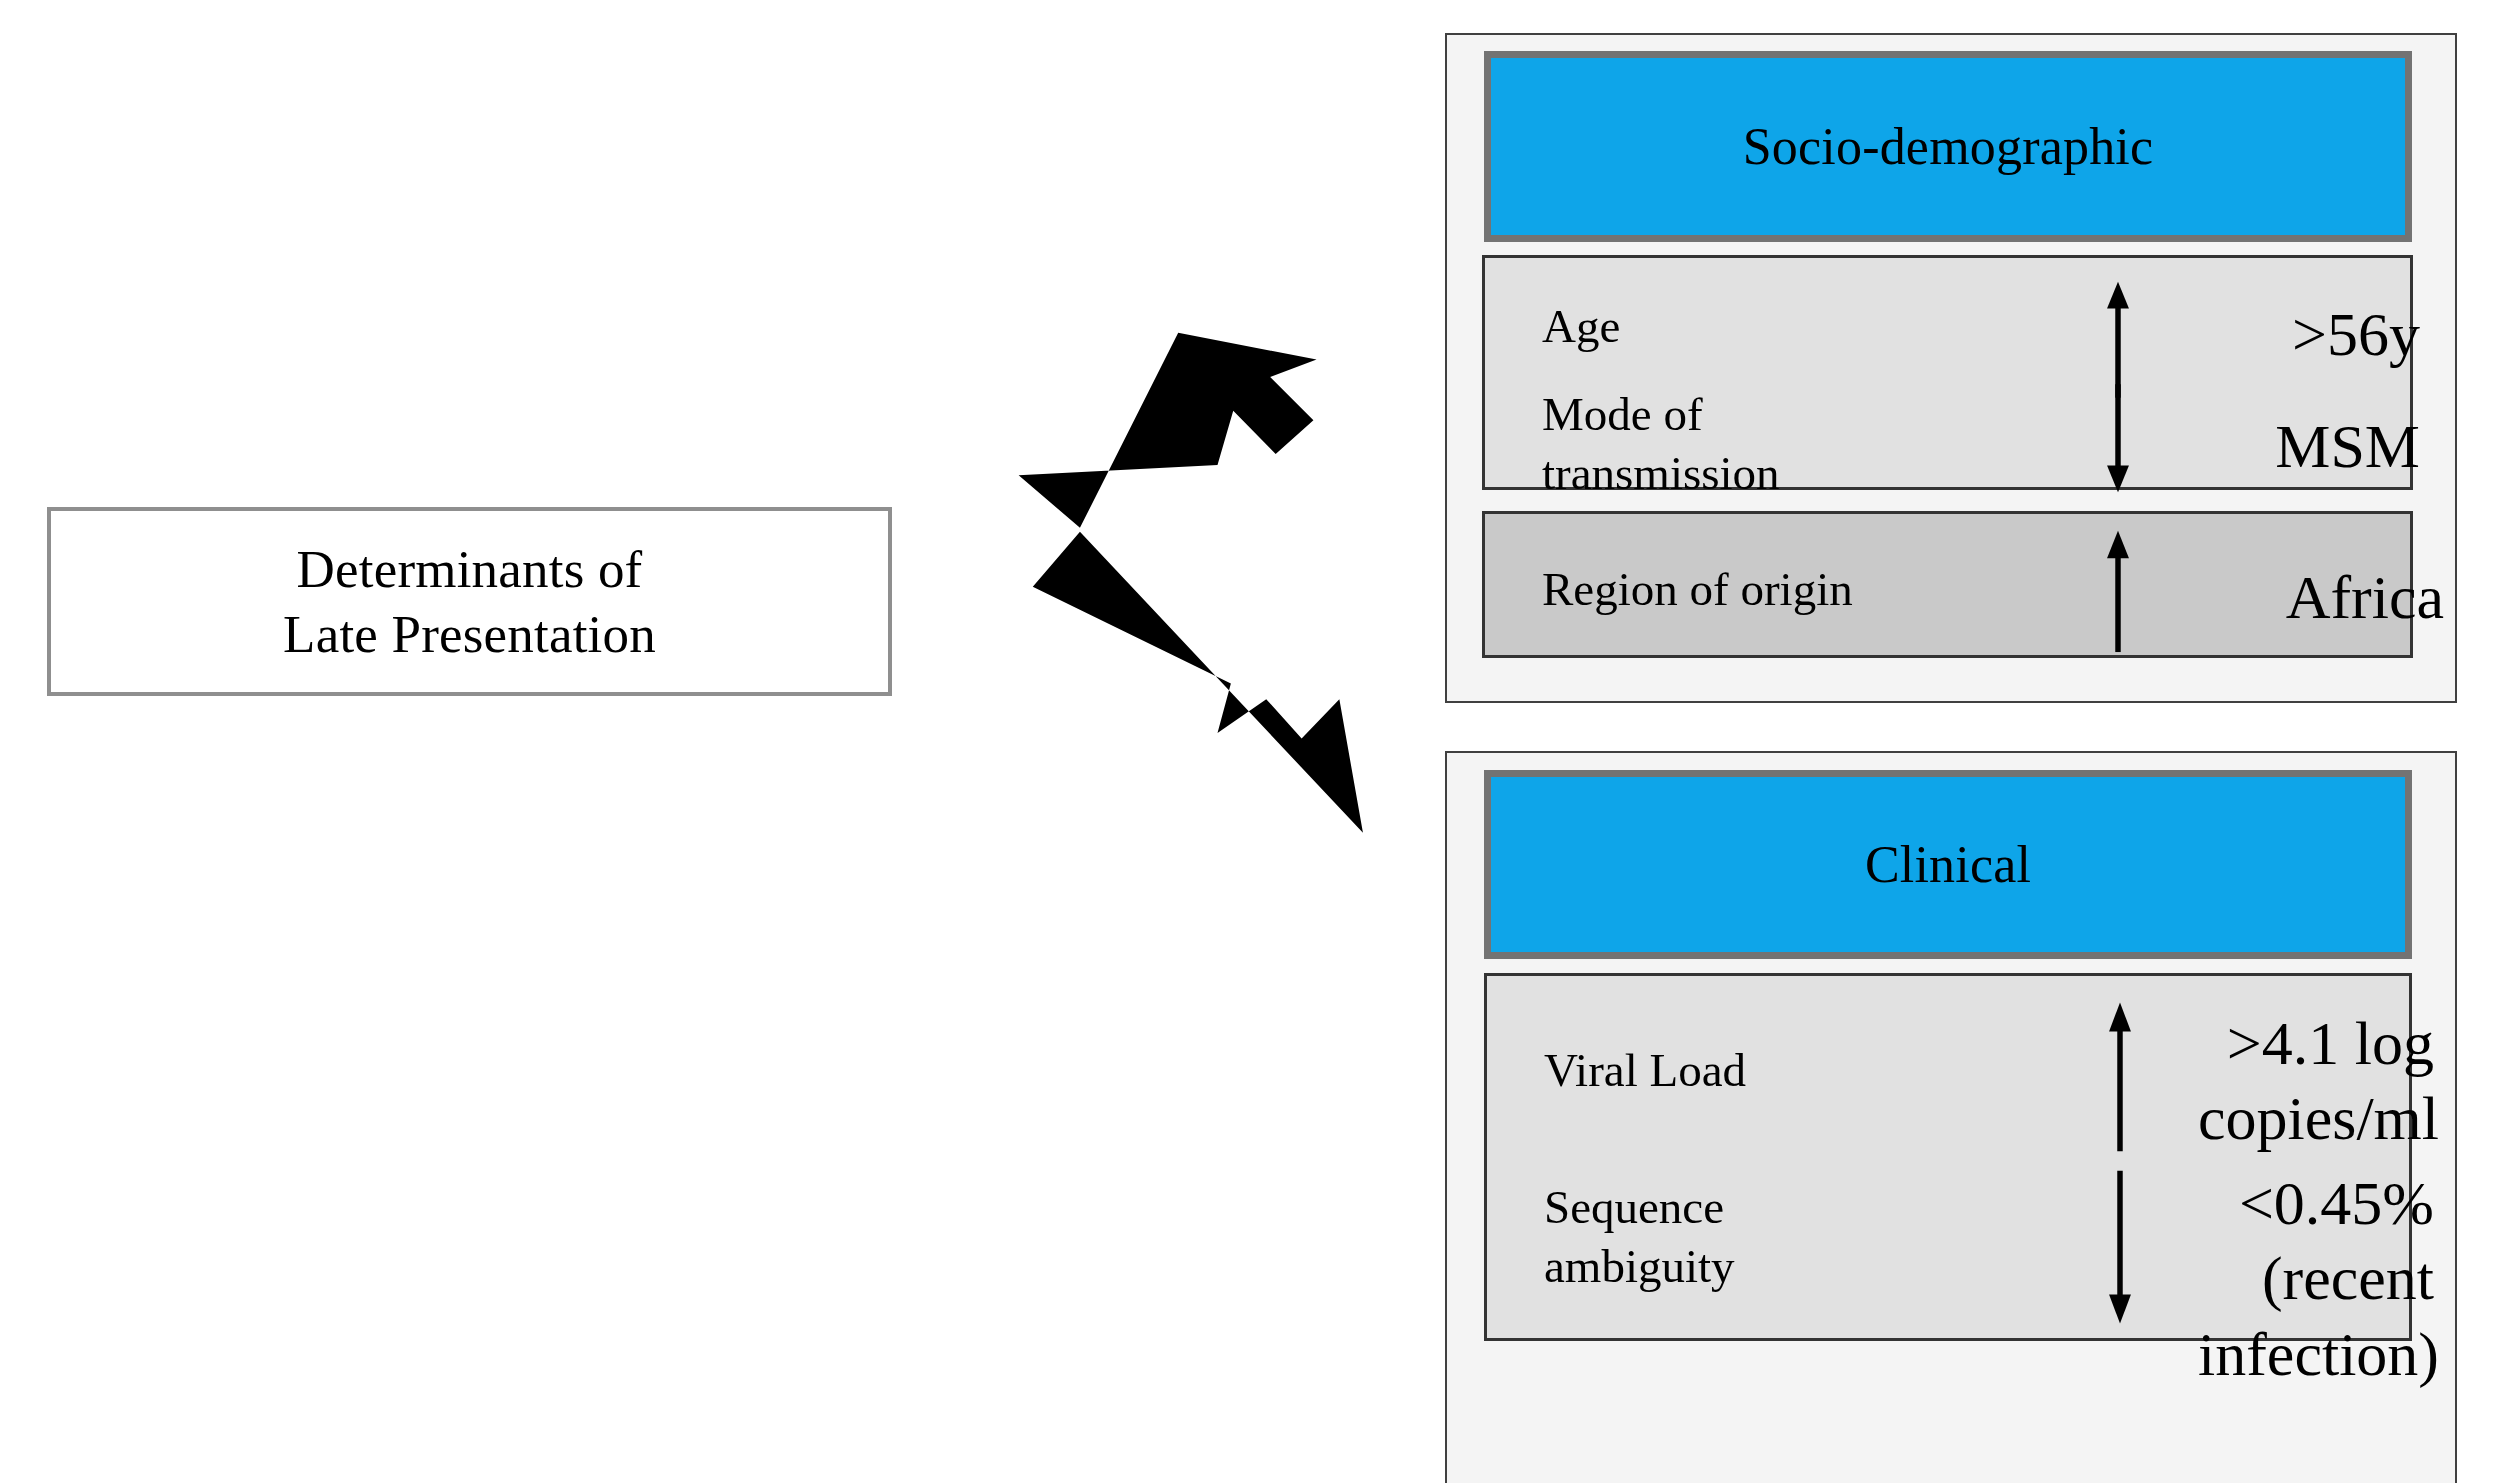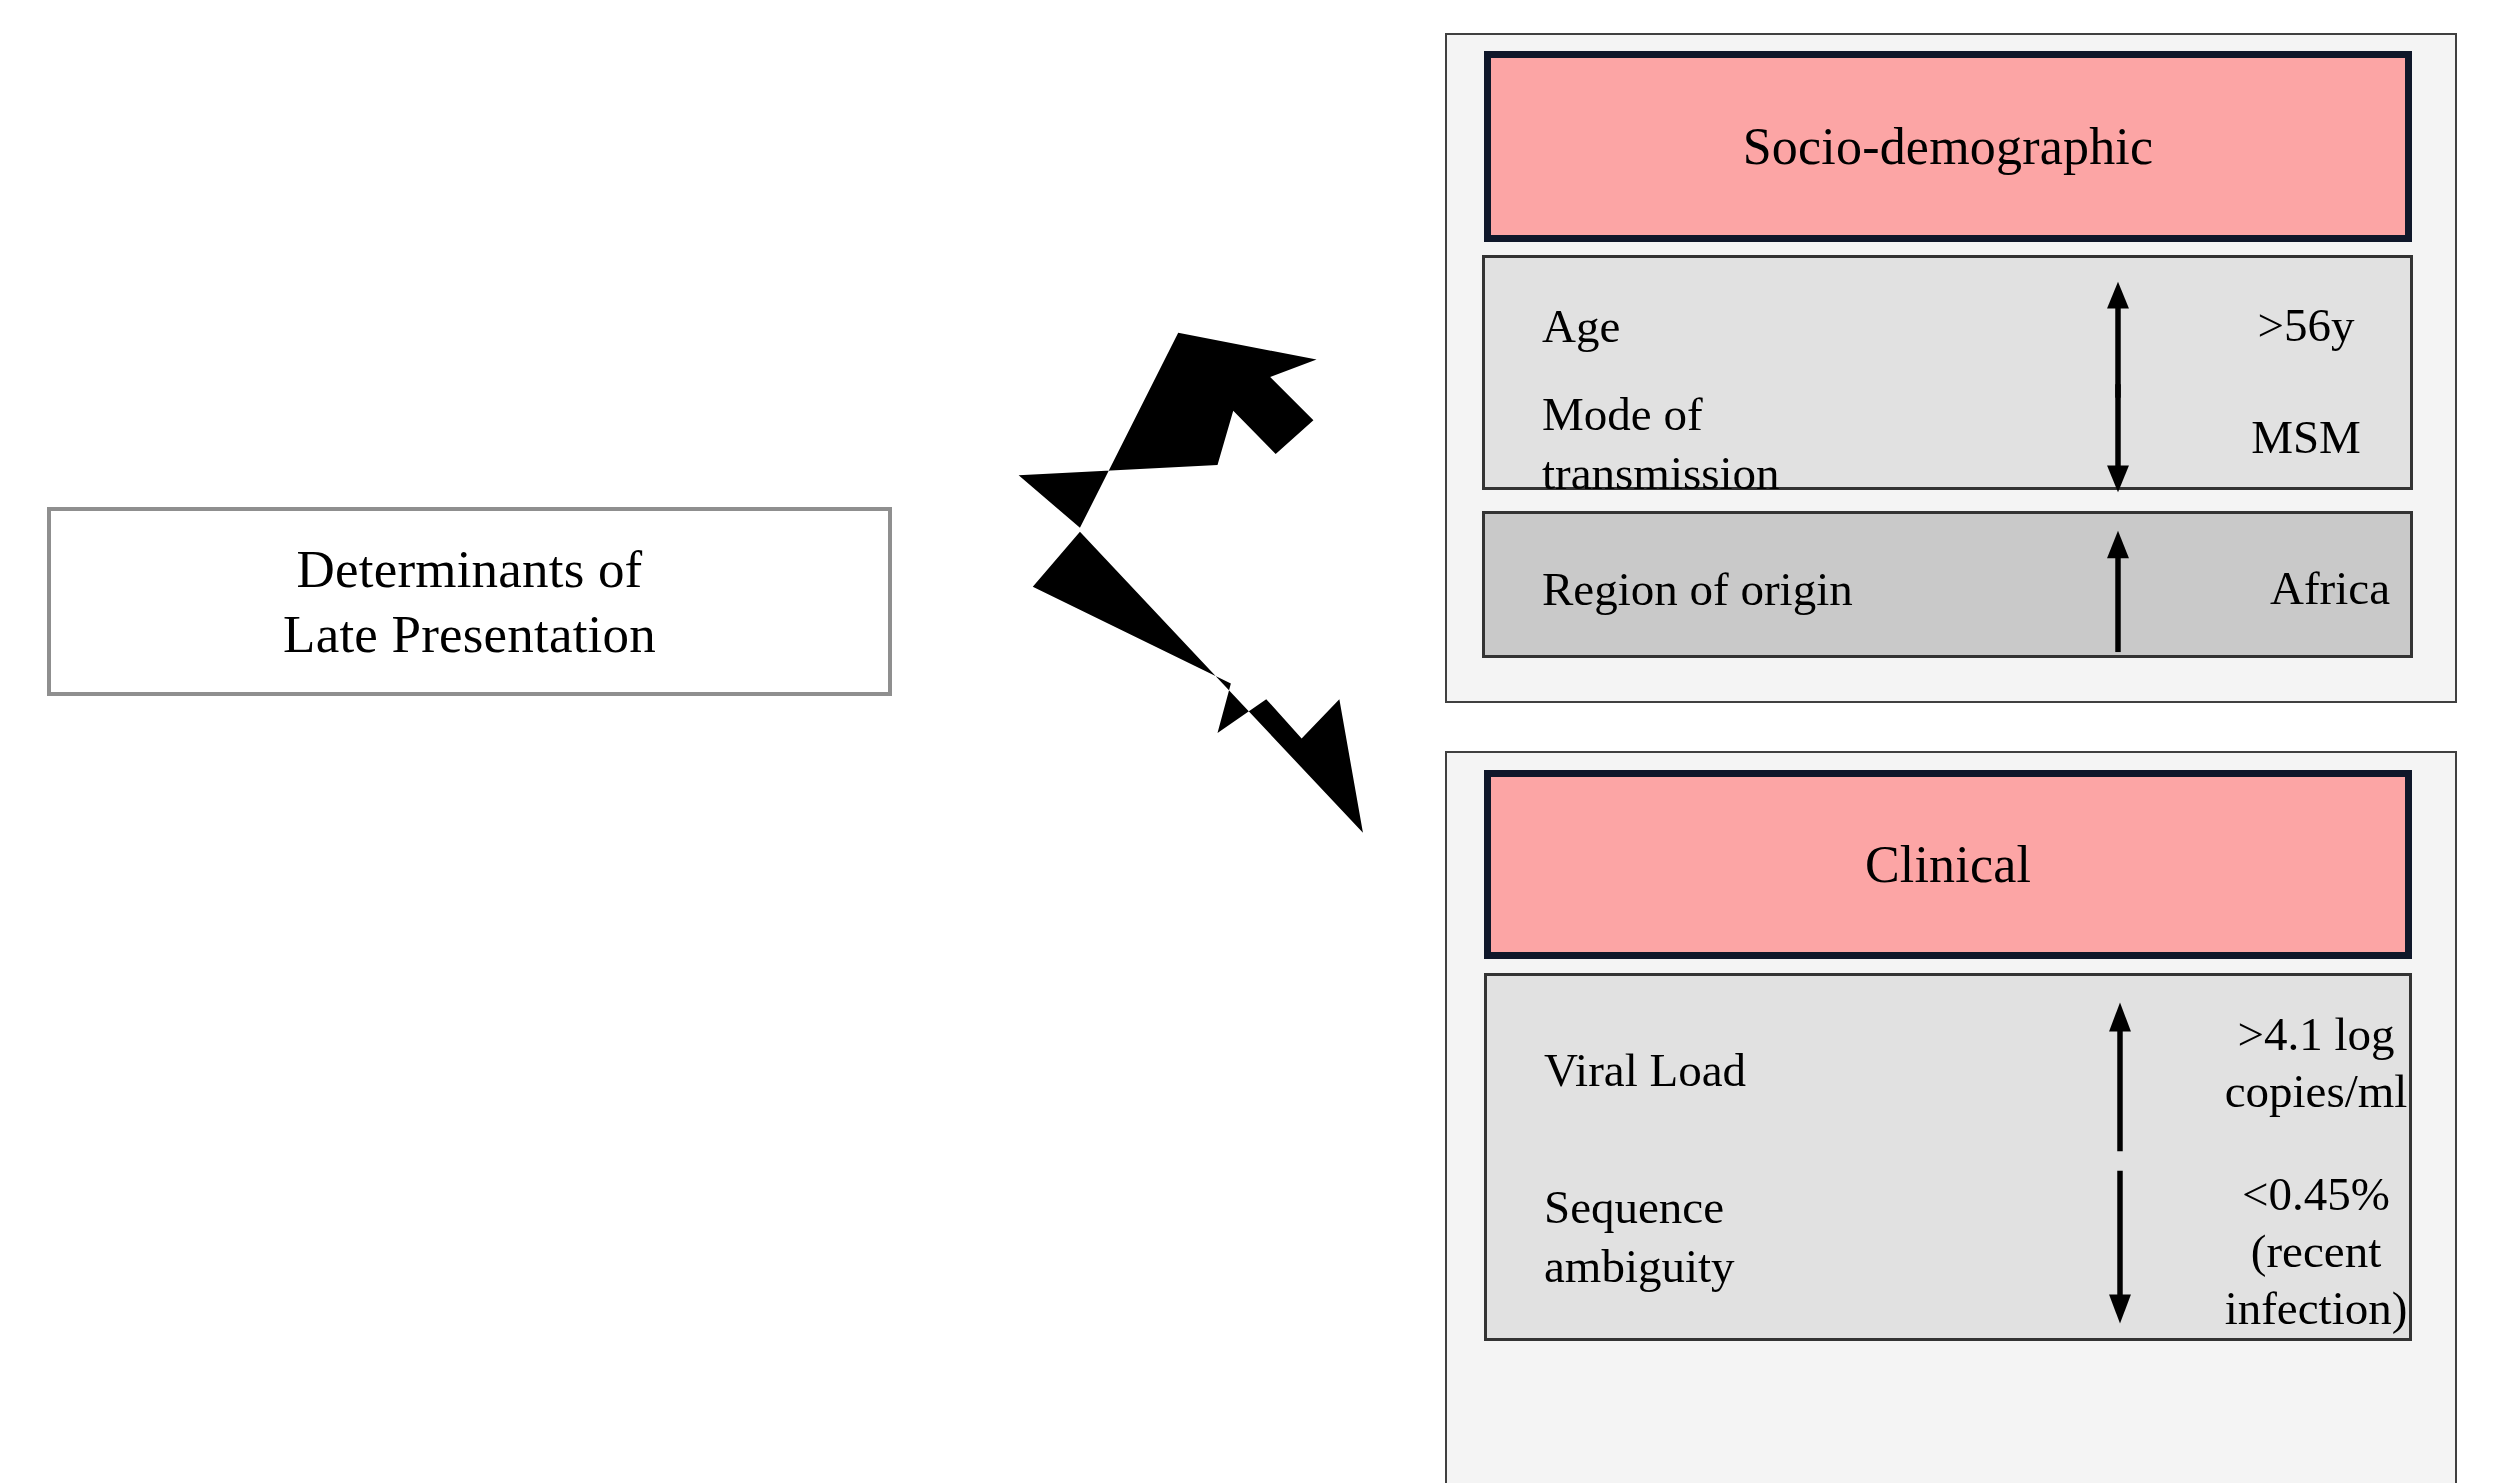--- a/index.html
+++ b/index.html
@@ -63,22 +63,22 @@
   #clinical-group {
     left: 1445px;
     top: 751px;
     width: 1012px;
     height: 832px;
   }
 
   .group-header {
     position: absolute;
     box-sizing: border-box;
-    border: 7px solid #0f172a;
-    background: #fca5a5;
+    border: 7px solid #737373;
+    background: #0ea5e9;
     display: flex;
     align-items: center;
     justify-content: center;
   }
   #socio-header {
     left: 37px;
     top: 15.7px;
     width: 928px;
     height: 191px;
   }
@@ -142,23 +142,23 @@
     left: 597px;
     width: 71px;
     display: flex;
     align-items: center;
     justify-content: center;
   }
   .row-value {
     position: absolute;
     left: 707px;
     width: 228px;
-    font-size: 47px;
+    font-size: 62px;
     line-height: 1.22;
-    text-align: center;
+    text-align: right;
   }
 
   
   #row-age           { top: 22px;  height: 94px; }
   #row-age .row-label{ top: 17.3px; }
   #row-age .row-arrow{ top: 0px;  height: 118px; }
   #row-age .row-value{ top: 17.3px; }
 
   #row-transmission           { top: 118px; height: 118px; }
   #row-transmission .row-label{ top: 9.4px; }

